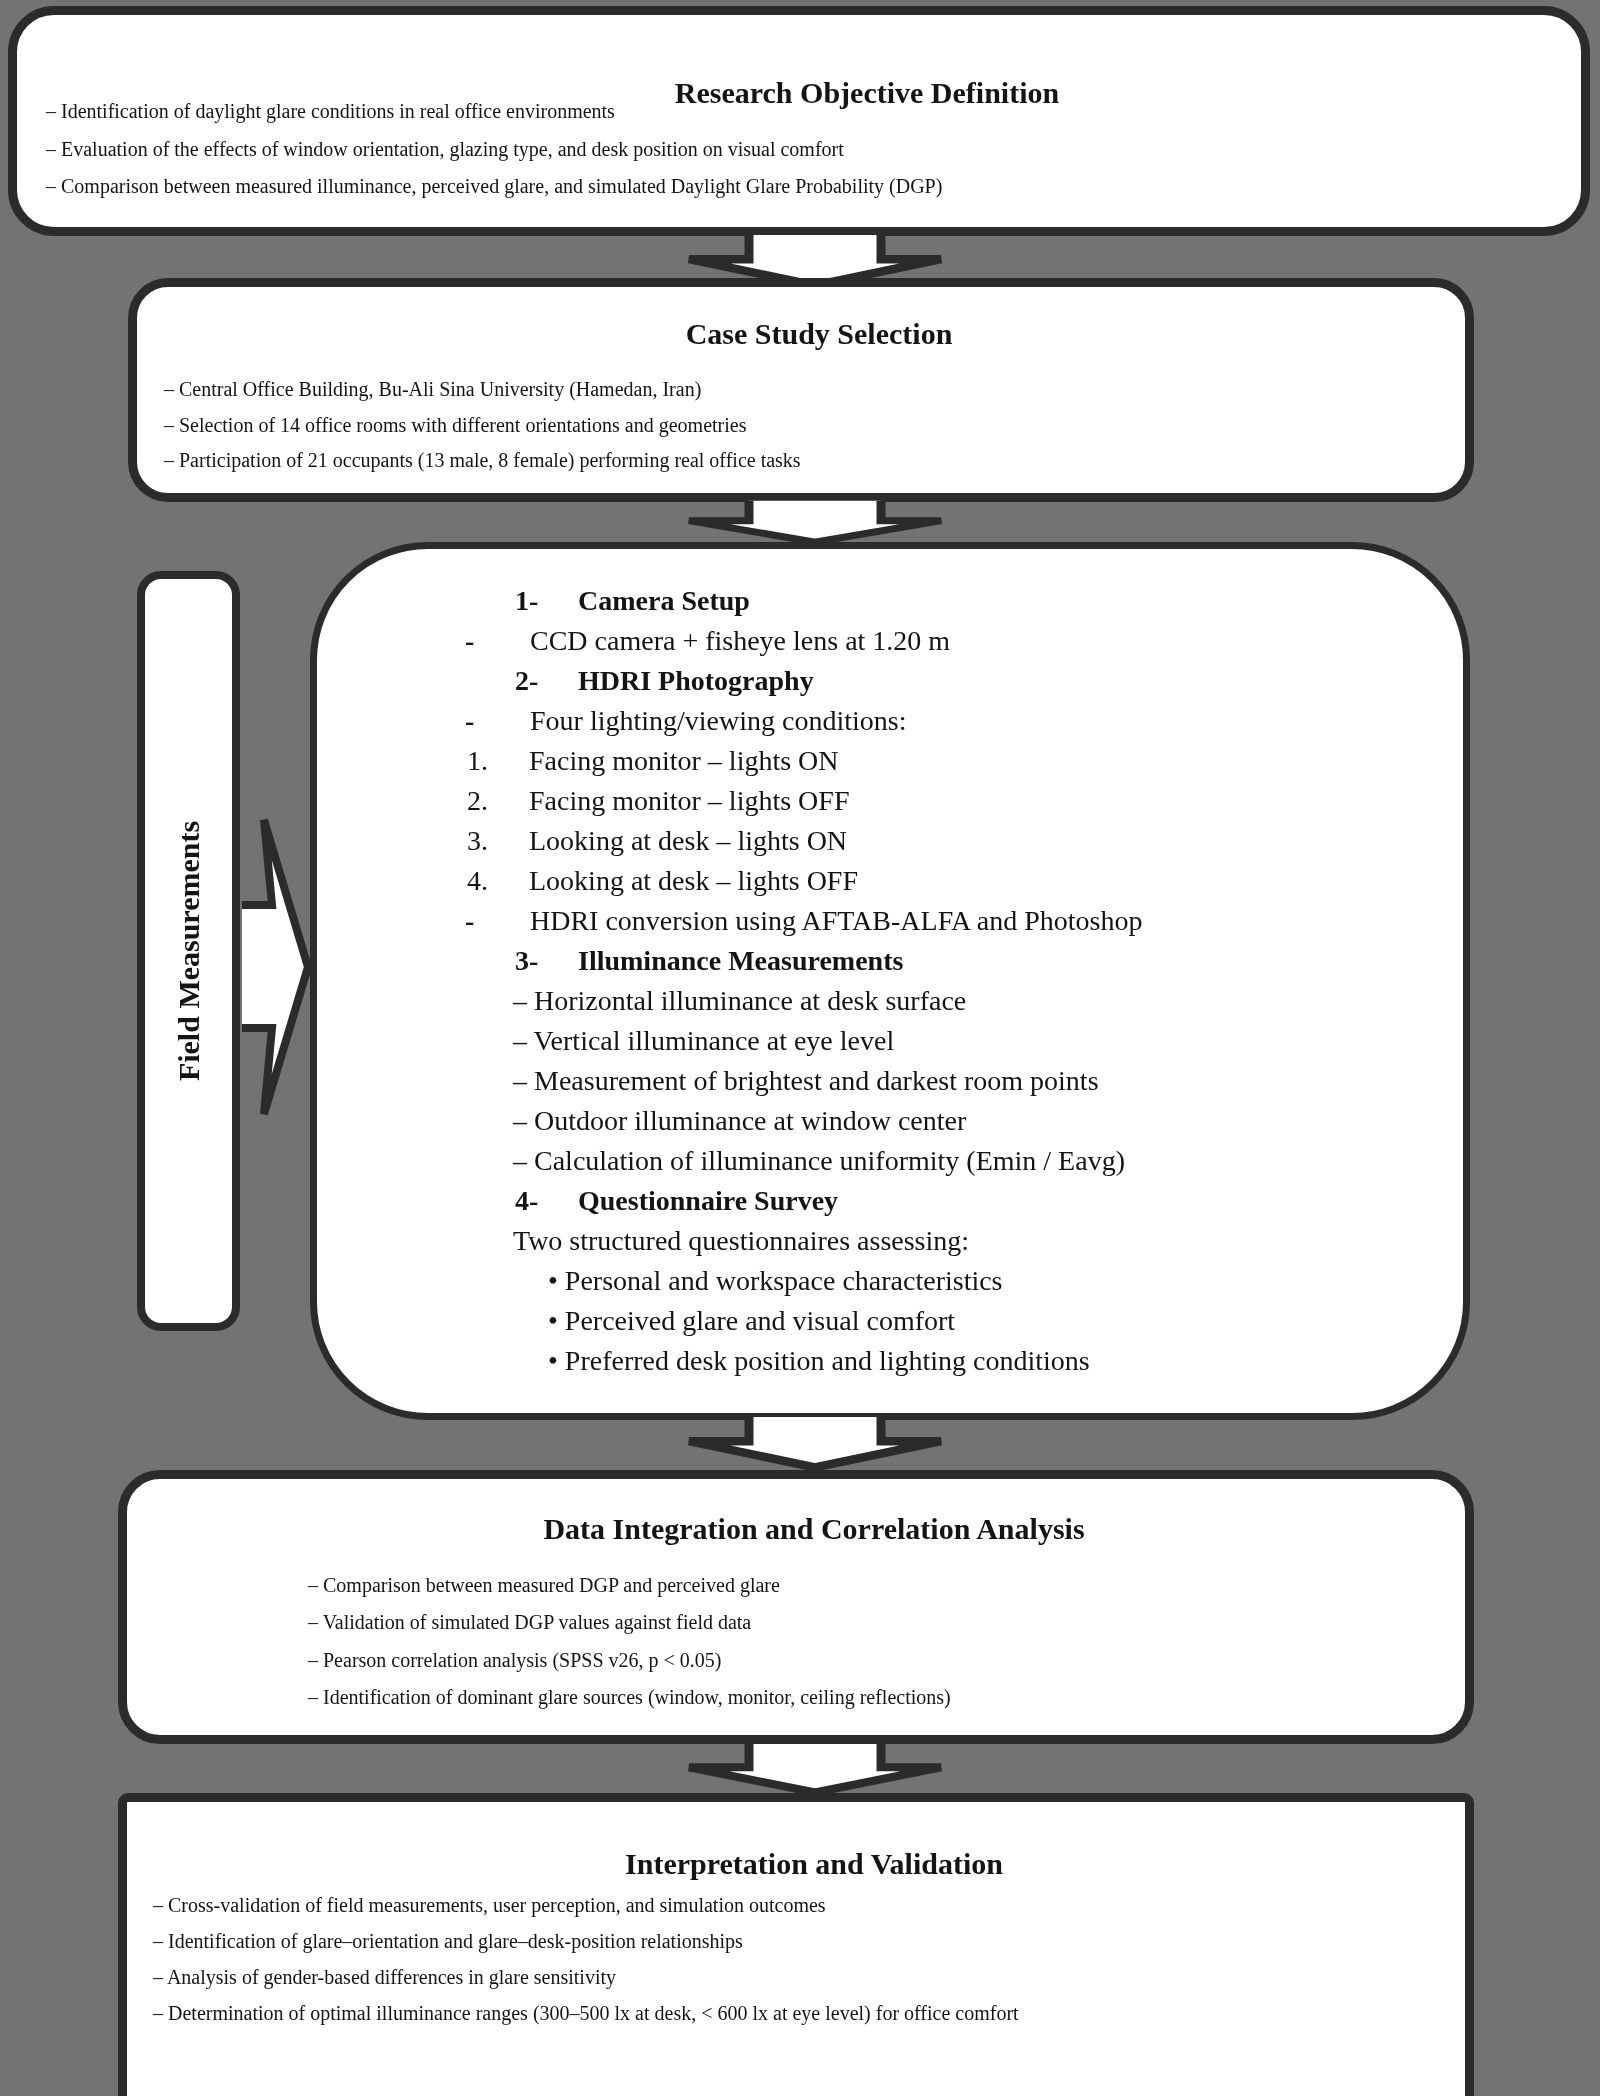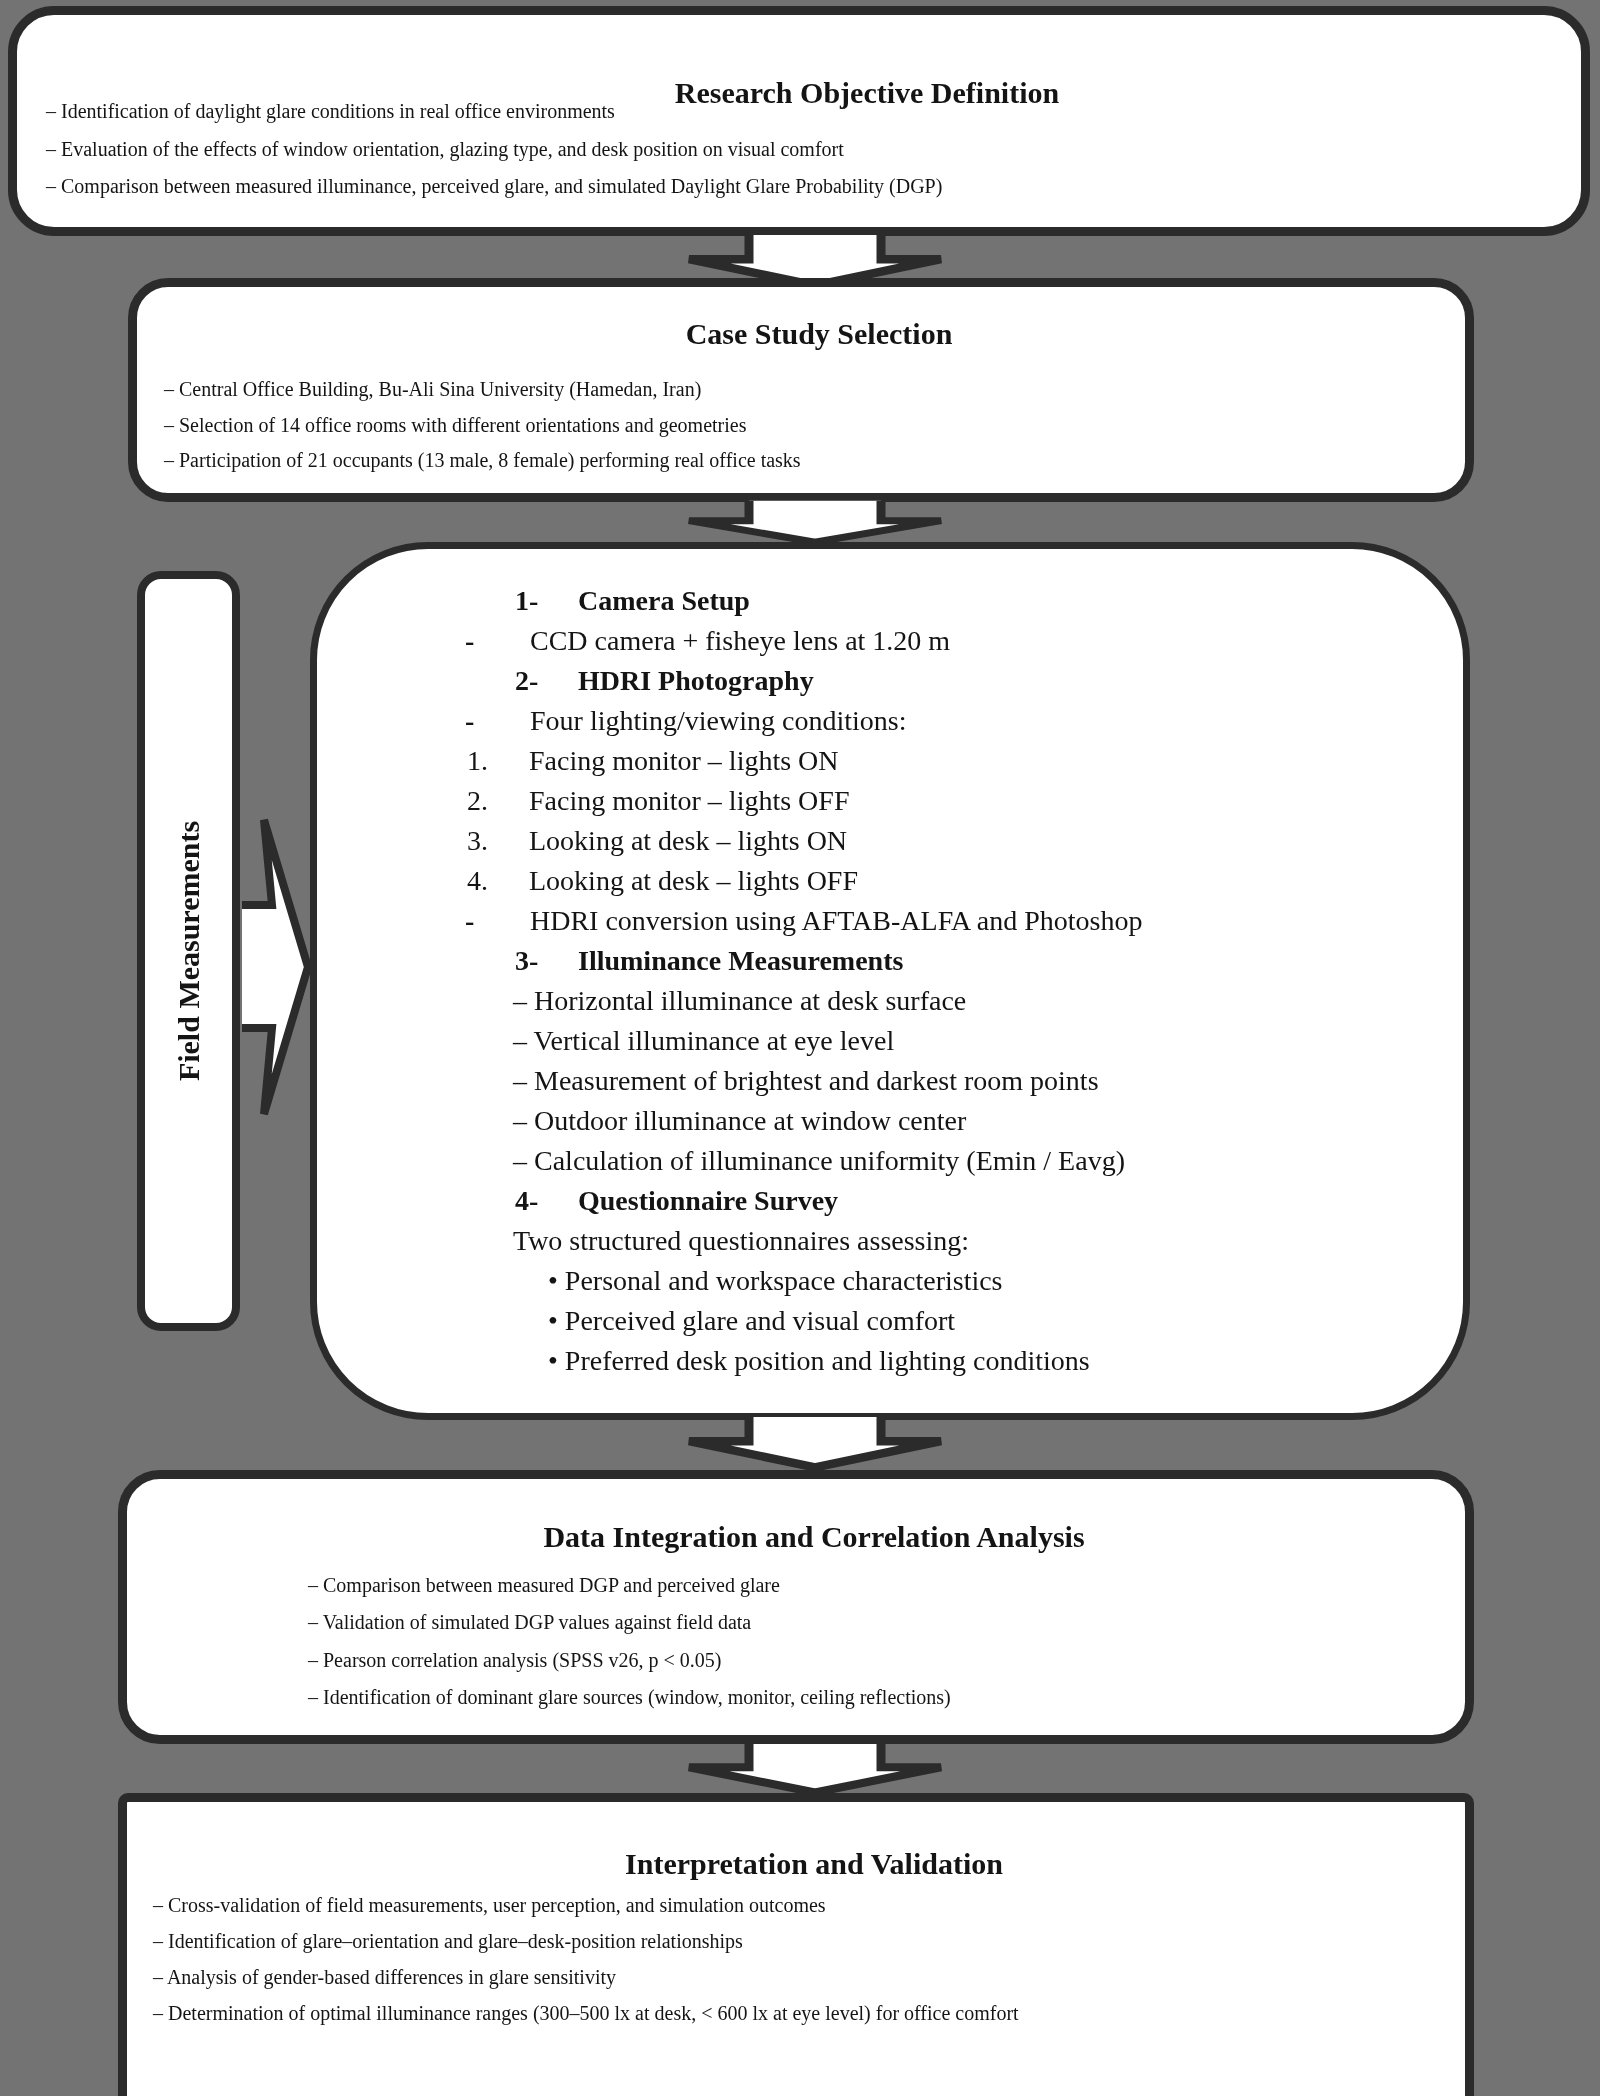--- a/index.html
+++ b/index.html
@@ -36,21 +36,21 @@
   .step-line.end .t{left:196px;}
   .step-line.plain .t{left:196px;}
   .step-line.bullet .t{left:231px;}
 
   #box-side-label{left:137px;top:571px;width:103px;height:760px;border-radius:24px;border-width:8px;}
   #box-side-label .vertical-text{position:absolute;left:50%;top:50%;
       transform:translate(-50%,-50%) rotate(-90deg);transform-origin:center;
       font-weight:bold;font-size:30px;white-space:nowrap;}
 
   #box-integration{left:118px;top:1470px;width:1356px;height:274px;border-radius:42px;}
-  #box-integration .box-title{top:19px;transform:translateX(18px);margin-top:24px;}
+  #box-integration .box-title{top:11px;transform:translateX(18px);margin-top:24px;}
   #box-integration .bullets{left:181px;top:88px;}
   #box-integration .bullet-line{height:37.3px;}
 
   #box-interpretation{left:118px;top:1793px;width:1356px;height:365px;border-radius:10px;}
   #box-interpretation .box-title{top:22px;transform:translateX(18px);}
   #box-interpretation .bullets{left:26px;top:85px;}
   #box-interpretation .bullet-line{height:36px;}
 
   
   .connector{position:absolute;overflow:visible;}

